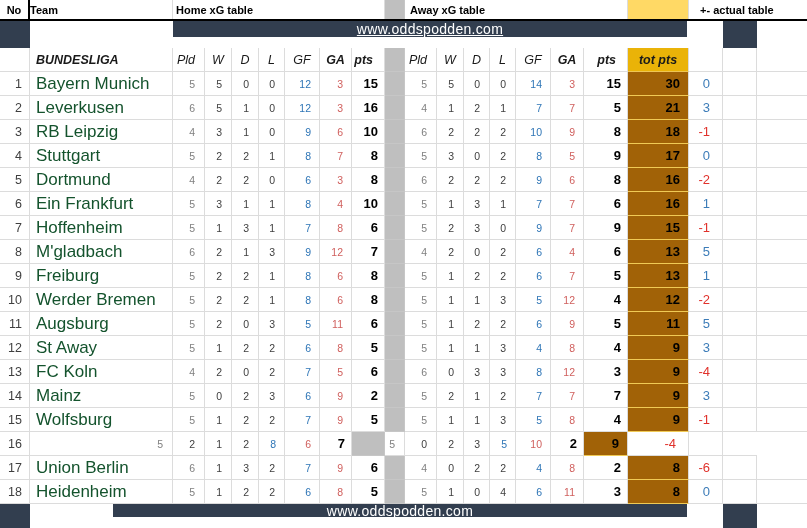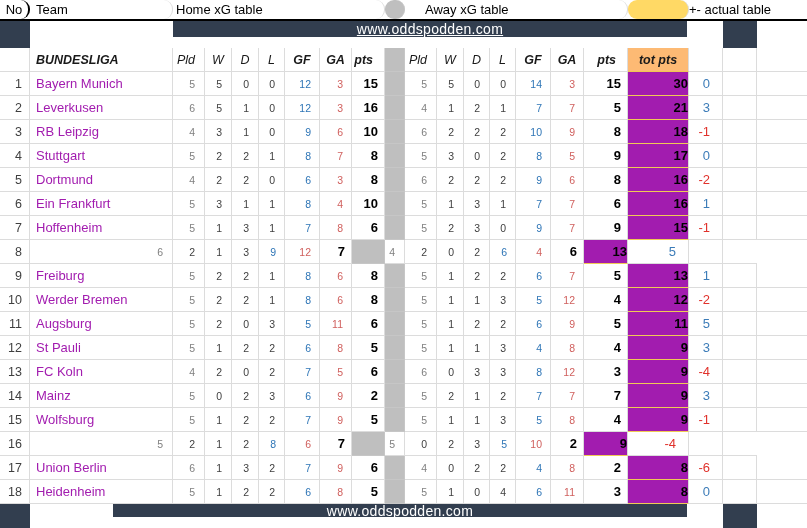--- a/index.html
+++ b/index.html
@@ -14,64 +14,64 @@
     grid-template-columns:30px 143px 32px 27px 27px 26px 35px 32px 33px 20px 32px 27px 26px 26px 35px 33px 44px 61px 34px 34px 50px;
     box-sizing:border-box;flex:0 0 auto;
   }
   .cell{
     box-sizing:border-box;display:flex;align-items:center;
     border-right:1px solid #dcdcdc;border-bottom:1px solid #dcdcdc;
     white-space:nowrap;overflow:hidden;
   }
   
   .header-row{height:21px;border-bottom:2px solid #000;}
-  .header-row .cell{border-bottom:none;font-weight:normal;font-size:13px;border-radius:9px;}
+  .header-row .cell{border-bottom:none;font-weight:bold;font-size:11px;}
   .hc-no{justify-content:center;border-right:2px solid #000 !important;}
-  .hc-team{padding-left:6px;}
+  .hc-team{}
   .hc-home{grid-column:3 / span 7;padding-left:3px;}
   .hc-sep{background:#bfbfbf;border-right-color:#c6c6c6;}
-  .hc-away{grid-column:11 / span 7;padding-left:20px;}
+  .hc-away{grid-column:11 / span 7;padding-left:5px;}
   .hc-tot{background:#ffd965;}
-  .hc-pm{grid-column:19 / span 3;border-right:none;}
+  .hc-pm{grid-column:19 / span 3;padding-left:11px;border-right:none;}
   
   .banner-row{position:relative;background:#fff;}
   .banner-top{height:27px;}
   .banner-bottom{height:24px;}
   .bblock{position:absolute;top:0;bottom:0;background:#323e4f;}
   .bbar{position:absolute;top:0;bottom:11px;background:#323e4f;display:flex;align-items:center;justify-content:center;}
   .bbar a{color:#ffffff;font-size:14px;text-decoration:underline;letter-spacing:.3px;}
   .bt-no{left:0;width:30px;}
   .bt-main{left:173px;width:514px;}
   .bt-right{left:723px;width:34px;}
   .bb-no{left:0;width:30px;}
   .bb-main{left:113px;width:574px;}
   .bb-right{left:723px;width:34px;}
   
   .colhead-row{height:24px;}
   .colhead-row .cell{font-style:italic;font-size:12.5px;color:#1a1a1a;}
   .ch-league{font-style:normal;font-weight:bold;color:#ff0000;padding-left:6px;font-size:13px;}
   .ch-pld{padding-left:4px;}
   .ch-mid{justify-content:center;}
-  .ch-gf{justify-content:center;font-size:10px;color:#2e75b6;font-weight:bold;text-align:right;}
+  .ch-gf{justify-content:center;font-size:10px;color:#2e75b6;font-weight:normal;text-align:right;}
   .ch-ga{justify-content:center;font-size:10px;color:#e04b45;font-weight:bold;}
   .ch-pts{justify-content:flex-end;padding-right:11px;font-weight:bold;}
-  .ch-tot{background:#fdba74;font-style:normal;font-weight:bold;justify-content:center;font-size:12.5px;border-bottom-color:#eec654;}
+  .ch-tot{background:#eab308;font-style:normal;font-weight:bold;justify-content:center;font-size:12.5px;border-bottom-color:#eec654;}
   .ch-sep{background:#bfbfbf;border-right-color:#c6c6c6;border-bottom-color:#c6c6c6;}
   .ch-empty{border-right:none;}
   
   .body-row{height:24px;}
   .c-no{justify-content:flex-end;padding-right:7px;font-size:12.5px;color:#3f3f3f;}
-  .c-team{padding-left:6px;font-size:13px;color:#a21caf;}
+  .c-team{padding-left:6px;font-size:17px;color:#14532d;}
   .c-num{justify-content:flex-end;padding-right:9px;font-size:10.5px;color:#404040;}
   .c-pld{color:#808080;}
   .c-gf{justify-content:flex-end;padding-right:8px;font-size:10.5px;color:#2e75b6;}
   .c-ga{justify-content:flex-end;padding-right:8px;font-size:10.5px;color:#d0605e;}
   .c-pts{justify-content:flex-end;padding-right:6px;font-size:13px;font-weight:bold;color:#000;}
   .c-sep{background:#bfbfbf;border-right-color:#c6c6c6;border-bottom-color:#c6c6c6;}
-  .c-tot{background:#a21caf;justify-content:flex-end;font-size:13px;font-weight:bold;color:#000;border-bottom-color:#f0ca55;}
+  .c-tot{background:#a16207;justify-content:flex-end;padding-right:8px;font-size:13px;font-weight:bold;color:#000;border-bottom-color:#f0ca55;}
   .c-pm{justify-content:flex-end;padding-right:12px;font-size:13px;}
   .c-pm.pos{color:#3c7cb8;}
   .c-pm.neg{color:#e0322c;}
   .c-x2{border-right:none;}
 </style>
 </head>
 <body>
 
 <div class="sheet">
 
@@ -281,20 +281,21 @@
     <div class="cell c-ga">7</div>
     <div class="cell c-pts">9</div>
     <div class="cell c-tot">15</div>
     <div class="cell c-pm neg">-1</div>
     <div class="cell"></div>
     <div class="cell c-x2"></div>
   </div>
 
   <div class="row body-row">
     <div class="cell c-no">8</div>
+    <div class="cell c-team">M'gladbach</div>
     <div class="cell c-num c-pld">6</div>
     <div class="cell c-num">2</div>
     <div class="cell c-num">1</div>
     <div class="cell c-num">3</div>
     <div class="cell c-gf">9</div>
     <div class="cell c-ga">12</div>
     <div class="cell c-pts">7</div>
     <div class="cell c-sep"></div>
     <div class="cell c-num c-pld">4</div>
     <div class="cell c-num">2</div>
@@ -376,21 +377,21 @@
     <div class="cell c-ga">9</div>
     <div class="cell c-pts">5</div>
     <div class="cell c-tot">11</div>
     <div class="cell c-pm pos">5</div>
     <div class="cell"></div>
     <div class="cell c-x2"></div>
   </div>
 
   <div class="row body-row">
     <div class="cell c-no">12</div>
-    <div class="cell c-team">St Pauli</div>
+    <div class="cell c-team">St Away</div>
     <div class="cell c-num c-pld">5</div>
     <div class="cell c-num">1</div>
     <div class="cell c-num">2</div>
     <div class="cell c-num">2</div>
     <div class="cell c-gf">6</div>
     <div class="cell c-ga">8</div>
     <div class="cell c-pts">5</div>
     <div class="cell c-sep"></div>
     <div class="cell c-num c-pld">5</div>
     <div class="cell c-num">1</div>

